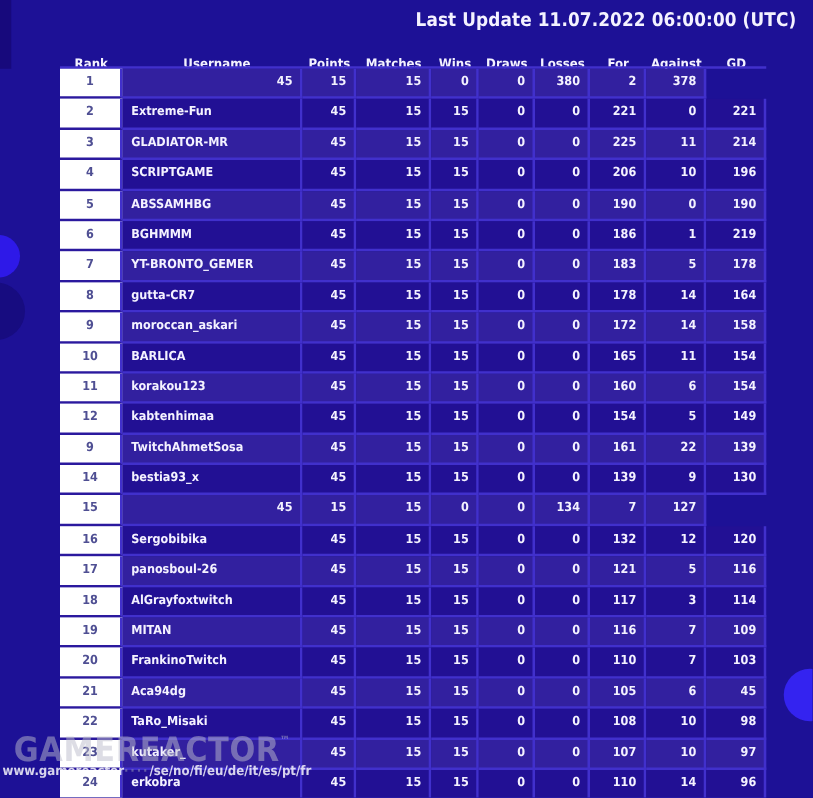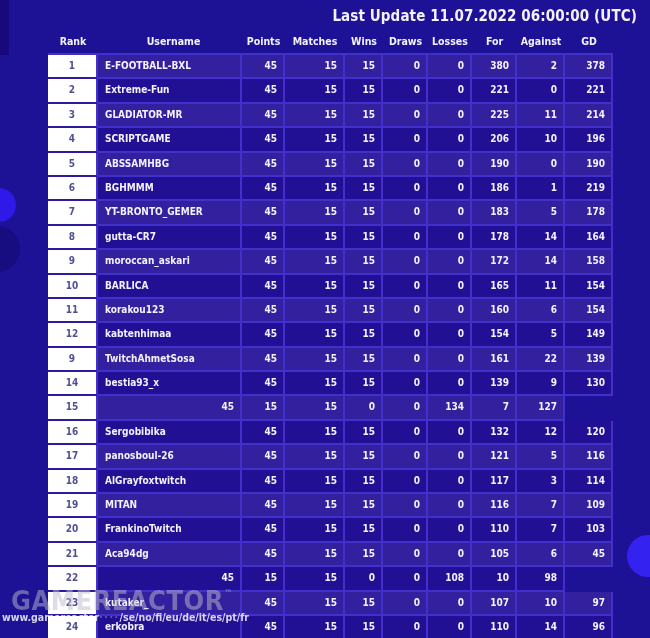--- a/index.html
+++ b/index.html
@@ -33,21 +33,21 @@
     position:absolute;top:7px;right:13px;z-index:2;
     color:var(--text);font-size:15px;font-weight:700;letter-spacing:0.1px;
     white-space:nowrap;
   }
 
   .grid-row{
     display:grid;
     grid-template-columns:50px 144px 43px 60px 38px 45px 44px 45px 48px 48px;
   }
   .table-header{
-    position:absolute;left:48px;top:30px;width:565px;height:23px;z-index:2;
+    position:absolute;left:48px;top:40px;width:565px;height:23px;z-index:2;
   }
   .h-cell{
     color:var(--text);font-size:10.5px;font-weight:700;
     text-align:center;line-height:23px;white-space:nowrap;overflow:hidden;
   }
   .h-cell.h-username{text-align:center;padding-left:7px;}
 
   .table{
     position:absolute;left:48px;top:53px;width:565px;z-index:2;
     border-top:2px solid var(--grid-line);
@@ -106,21 +106,20 @@
     <div class="h-cell">Draws</div>
     <div class="h-cell">Losses</div>
     <div class="h-cell">For</div>
     <div class="h-cell">Against</div>
     <div class="h-cell">GD</div>
   </div>
 
   <div class="table">
       <div class="grid-row row odd">
         <div class="cell c-rank">1</div>
-        <div class="cell c-username">E-FOOTBALL-BXL</div>
         <div class="cell c-points">45</div>
         <div class="cell c-matches">15</div>
         <div class="cell c-wins">15</div>
         <div class="cell c-draws">0</div>
         <div class="cell c-losses">0</div>
         <div class="cell c-for">380</div>
         <div class="cell c-against">2</div>
         <div class="cell c-gd">378</div>
       </div>
       <div class="grid-row row even">
@@ -357,20 +356,21 @@
         <div class="cell c-matches">15</div>
         <div class="cell c-wins">15</div>
         <div class="cell c-draws">0</div>
         <div class="cell c-losses">0</div>
         <div class="cell c-for">105</div>
         <div class="cell c-against">6</div>
         <div class="cell c-gd">45</div>
       </div>
       <div class="grid-row row even">
         <div class="cell c-rank">22</div>
+        <div class="cell c-username">TaRo_Misaki</div>
         <div class="cell c-points">45</div>
         <div class="cell c-matches">15</div>
         <div class="cell c-wins">15</div>
         <div class="cell c-draws">0</div>
         <div class="cell c-losses">0</div>
         <div class="cell c-for">108</div>
         <div class="cell c-against">10</div>
         <div class="cell c-gd">98</div>
       </div>
       <div class="grid-row row odd">

